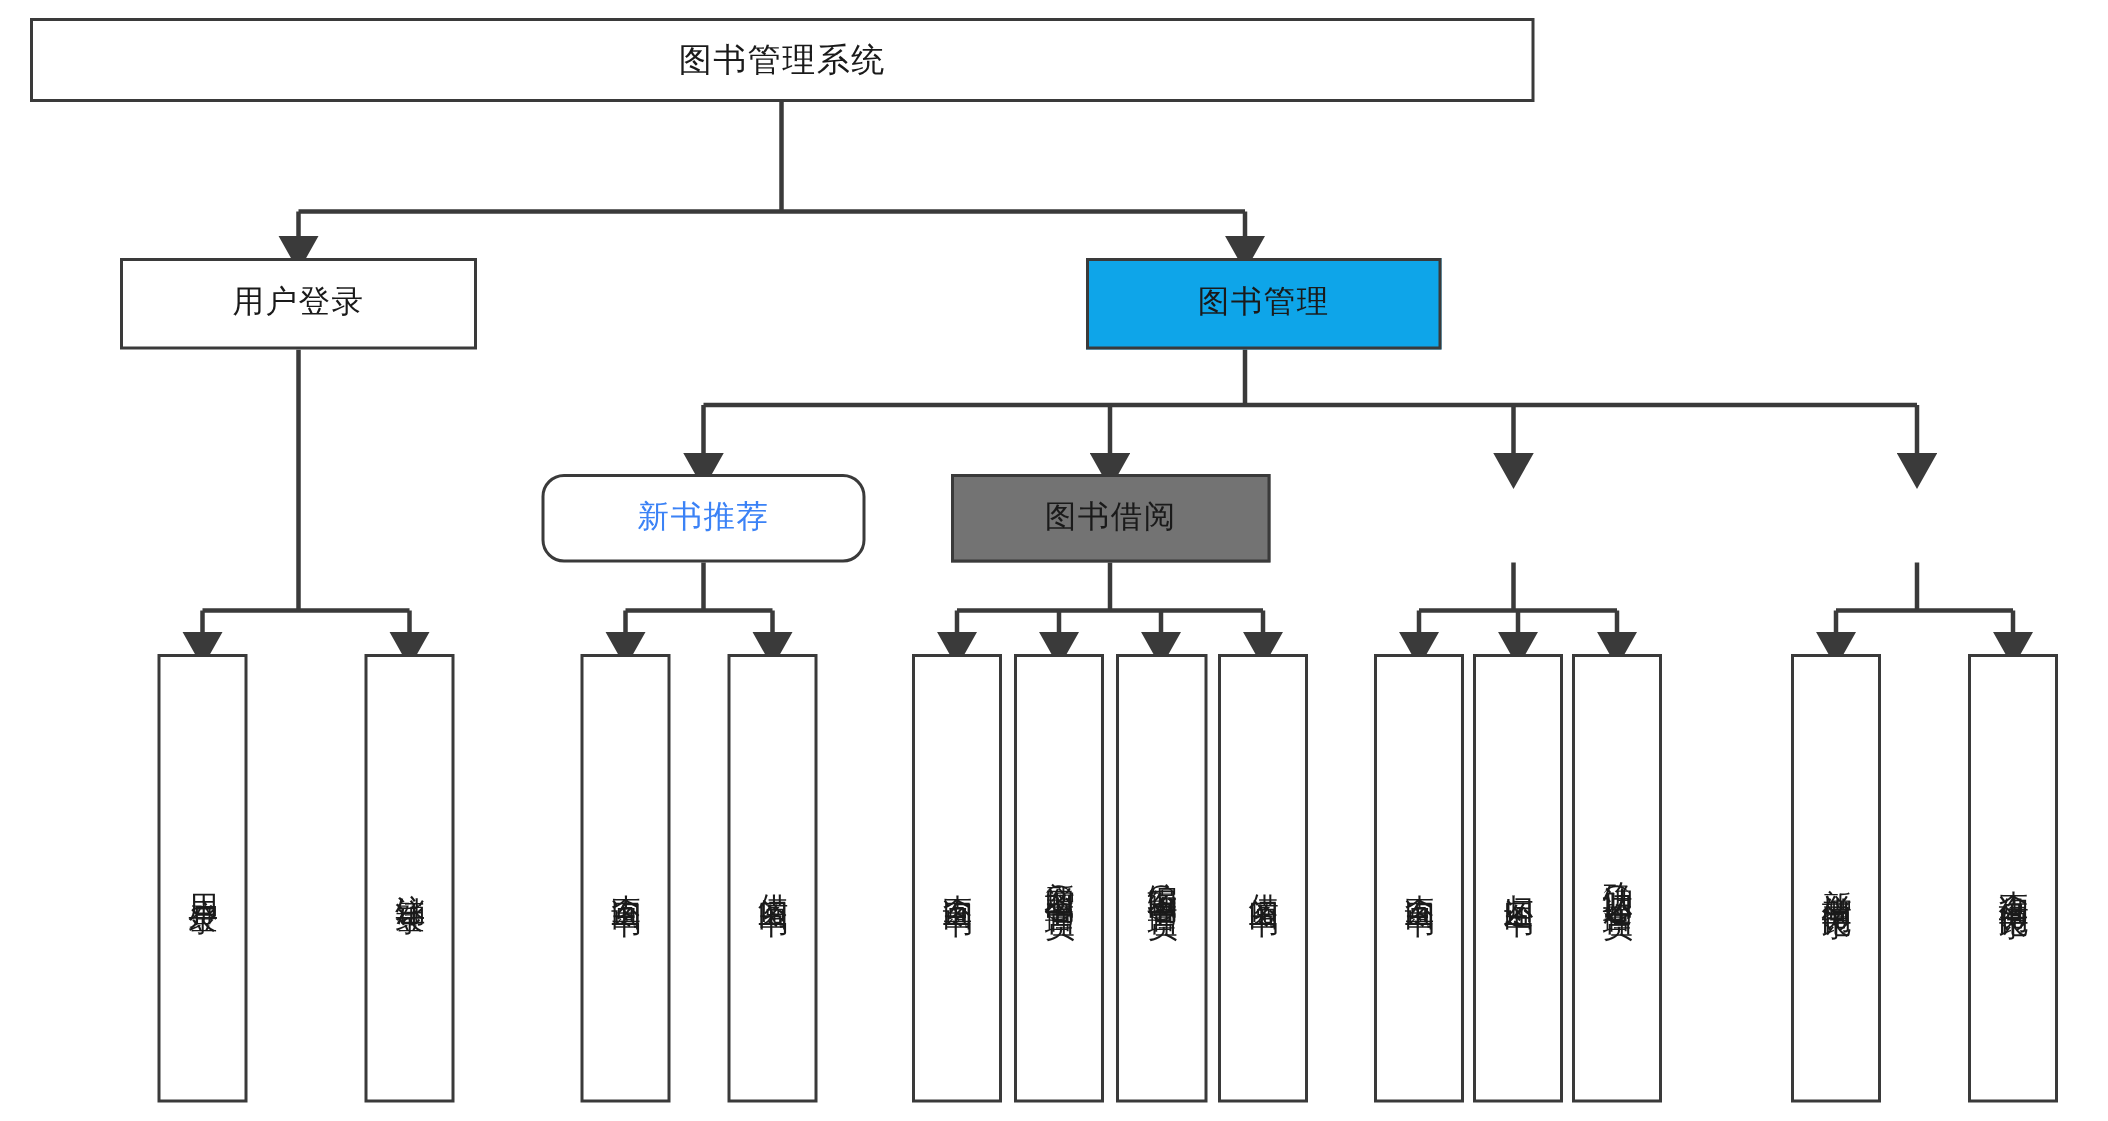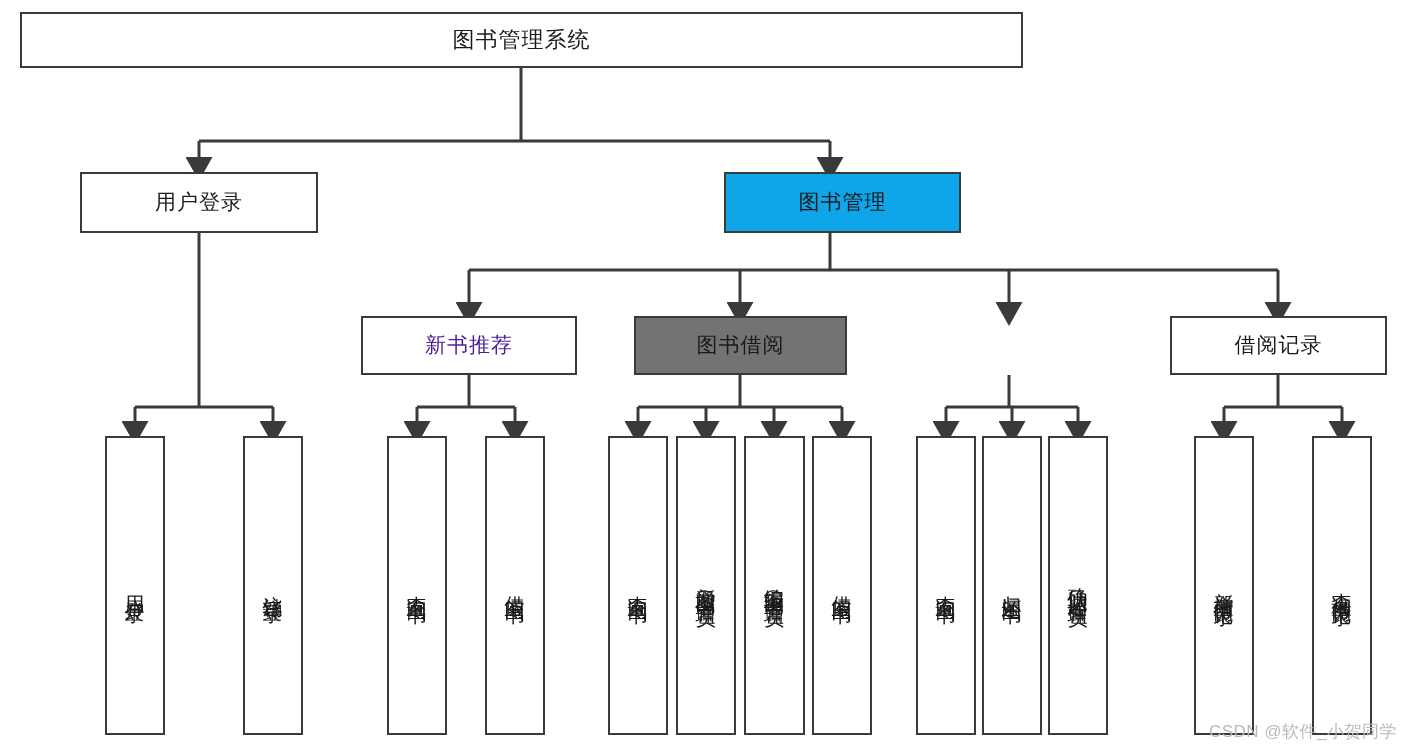--- a/index.html
+++ b/index.html
@@ -125,28 +125,25 @@
     <span class="label">图书管理系统</span>
   </div>
 
   <div class="node level2" id="node-l2-0" style="left: 80px; top: 172px; width: 238px; height: 61px; border-color: rgb(58, 58, 58); background: rgb(255, 255, 255); color: rgb(26, 26, 26);">
     <span class="label">用户登录</span>
   </div>
   <div class="node level2" id="node-l2-1" style="left: 711px; top: 172px; width: 237px; height: 61px; border-color: rgb(58, 58, 58); background: #0ea5e9; color: rgb(26, 26, 26); margin-left: 13px;">
     <span class="label">图书管理</span>
   </div>
 
-  <div class="node level3" id="node-l3-0" style="left: 361px; top: 316px; width: 216px; height: 59px; border-color: rgb(58, 58, 58); background: rgb(255, 255, 255); color: #4c1d95;">
+  <div class="node level3" id="node-l3-0" style="left: 361px; top: 316px; width: 216px; height: 59px; border-color: rgb(58, 58, 58); background: rgb(255, 255, 255); color: #3b82f6; border-radius: 15px;">
     <span class="label">新书推荐</span>
   </div>
   <div class="node level3" id="node-l3-1" style="left: 634px; top: 316px; width: 213px; height: 59px; border-color: rgb(58, 58, 58); background: #737373; color: rgb(26, 26, 26);">
     <span class="label">图书借阅</span>
-  </div>
-  <div class="node level3" id="node-l3-3" style="left: 1170px; top: 316px; width: 217px; height: 59px; border-color: rgb(58, 58, 58); background: rgb(255, 255, 255); color: rgb(26, 26, 26);">
-    <span class="label">借阅记录</span>
   </div>
 
   <div class="node leaf" id="node-leaf-0" style="left: 105px; top: 436px; width: 60px; height: 299px; border-color: rgb(58, 58, 58); background: rgb(255, 255, 255); color: rgb(26, 26, 26);">
     <span class="label">用户登录</span>
   </div>
   <div class="node leaf" id="node-leaf-1" style="left: 243px; top: 436px; width: 60px; height: 299px; border-color: rgb(58, 58, 58); background: rgb(255, 255, 255); color: rgb(26, 26, 26);">
     <span class="label">注销登录</span>
   </div>
   <div class="node leaf" id="node-leaf-2" style="left: 387px; top: 436px; width: 60px; height: 299px; border-color: rgb(58, 58, 58); background: rgb(255, 255, 255); color: rgb(26, 26, 26);">
     <span class="label">查询图书</span>
@@ -175,15 +172,14 @@
   <div class="node leaf" id="node-leaf-10" style="left: 1048px; top: 436px; width: 60px; height: 299px; border-color: rgb(58, 58, 58); background: rgb(255, 255, 255); color: rgb(26, 26, 26);">
     <span class="label">确认归还（管理员）</span>
   </div>
   <div class="node leaf" id="node-leaf-11" style="left: 1194px; top: 436px; width: 60px; height: 299px; border-color: rgb(58, 58, 58); background: rgb(255, 255, 255); color: rgb(26, 26, 26);">
     <span class="label">新增借阅记录</span>
   </div>
   <div class="node leaf" id="node-leaf-12" style="left: 1312px; top: 436px; width: 60px; height: 299px; border-color: rgb(58, 58, 58); background: rgb(255, 255, 255); color: rgb(26, 26, 26);">
     <span class="label">查询借阅记录</span>
   </div>
 
-  <div class="watermark" style="color: rgb(185, 185, 185);">CSDN @软件_小贺同学</div>
 
 </div>
 
 </body></html>

